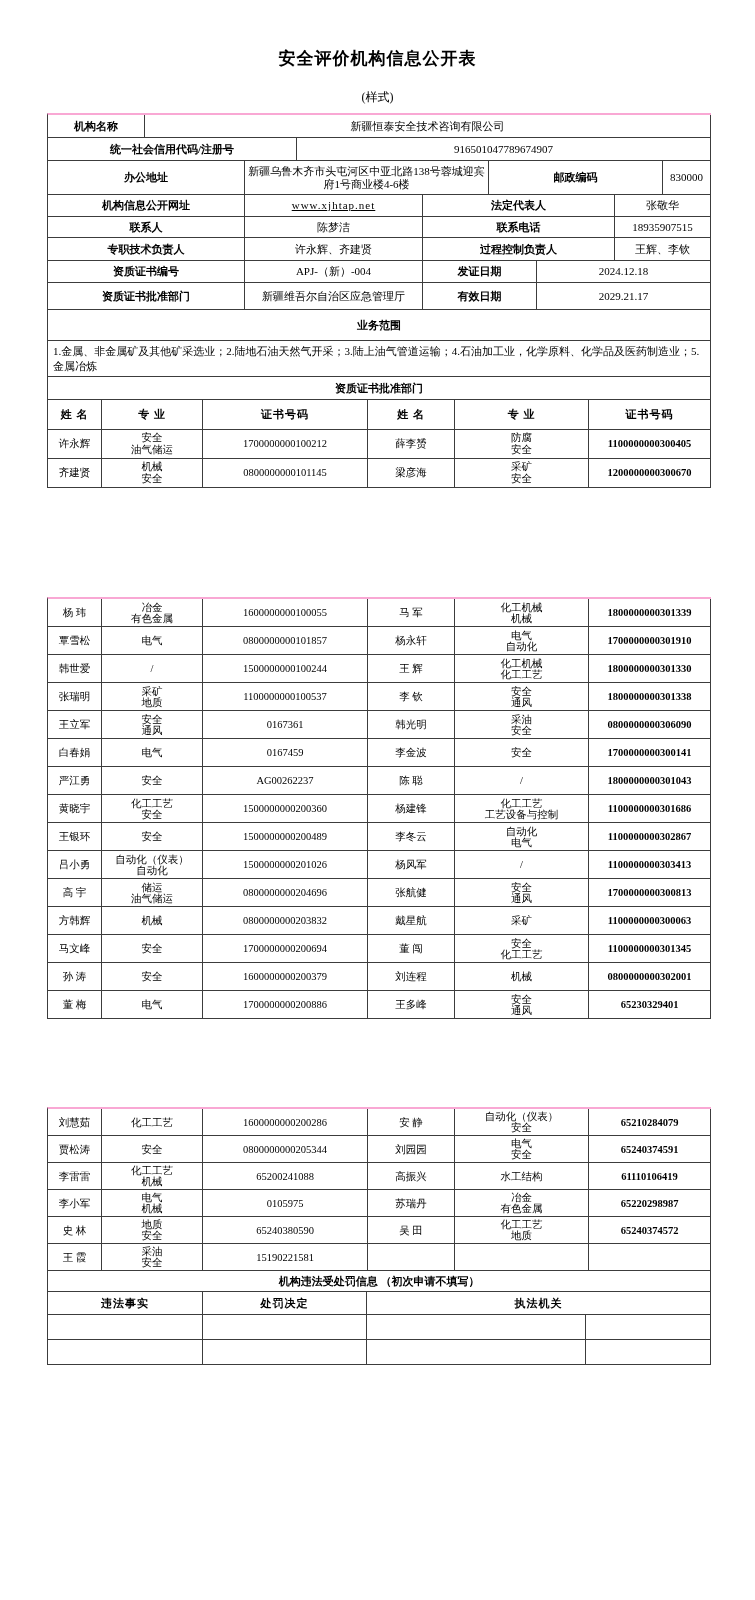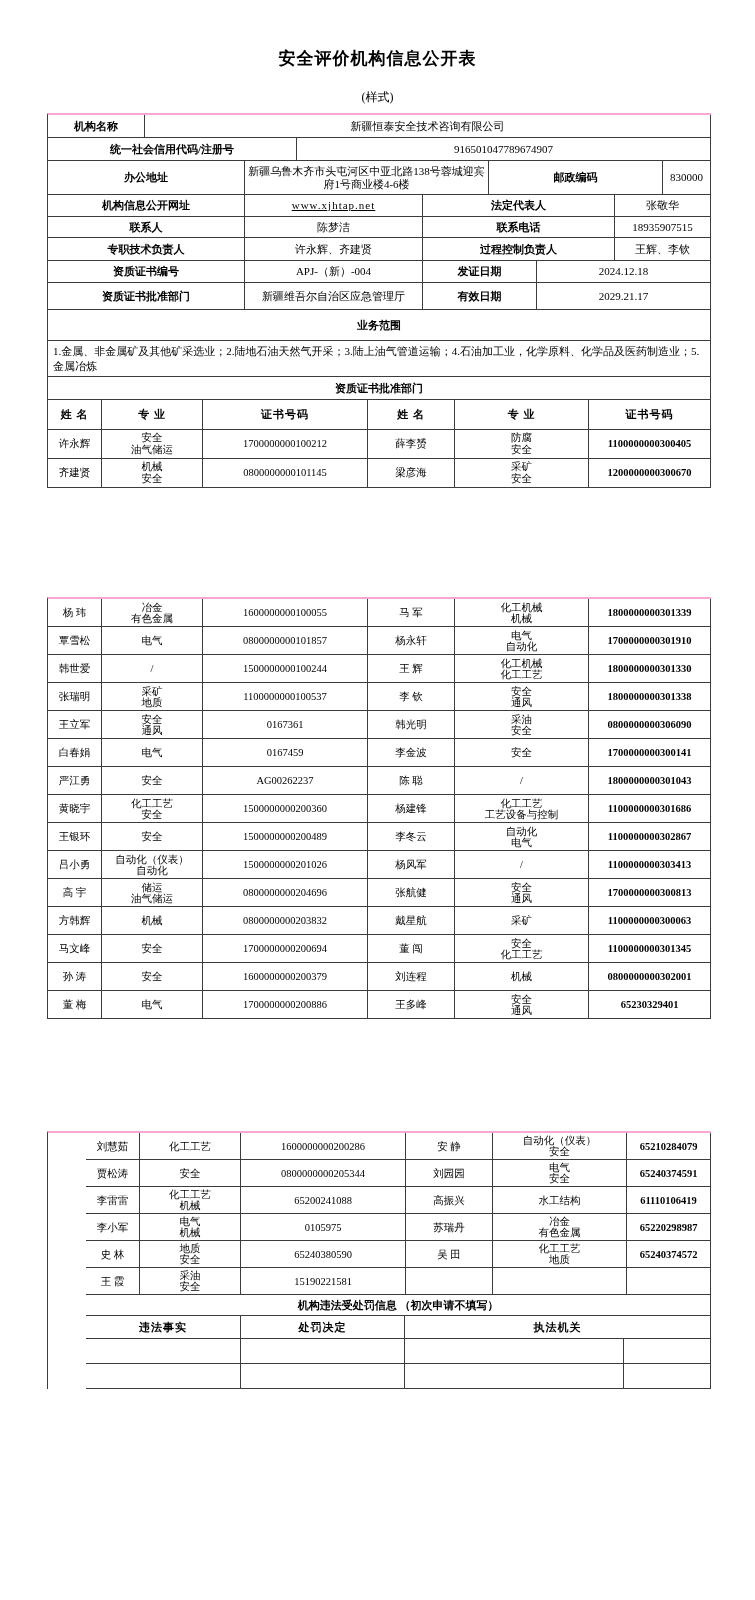--- a/index.html
+++ b/index.html
@@ -62,21 +62,21 @@
   
   .h23 .cell{height:23px;} .h34 .cell{height:34px;} .h22 .cell{height:22px;}
   .h21 .cell{height:21px;} .h27 .cell{height:27px;font-family:Liberation Serif, serif;} .h31 .cell{height:31px;text-align:right;}
   .h36 .cell{height:36px;} .h30 .cell{height:30px;}
   .rows29 .trow .cell{height:29px;font-size:10.5px;line-height:12px;}
   .rows28 .trow .cell{height:28px;font-size:10.5px;line-height:11px;}
   .rows27 .trow .cell{height:27px;font-size:10.5px;line-height:11px;}
   .rows25a .trow .cell{height:25px;}
   .thead .trow .cell{font-weight:bold;font-size:11px;letter-spacing:1px;}
   .gap109{margin-top:109px;}
-  .gap112{margin-top:112px;padding-left:38px;}
+  .gap112{margin-top:88px;}
 </style>
 </head>
 <body>
 
 <div class="page">
 
   <div class="doc-title">安全评价机构信息公开表</div>
   <div class="doc-subtitle">(样式)</div>
 
   <div class="tbl" style="margin-top:8px;">

